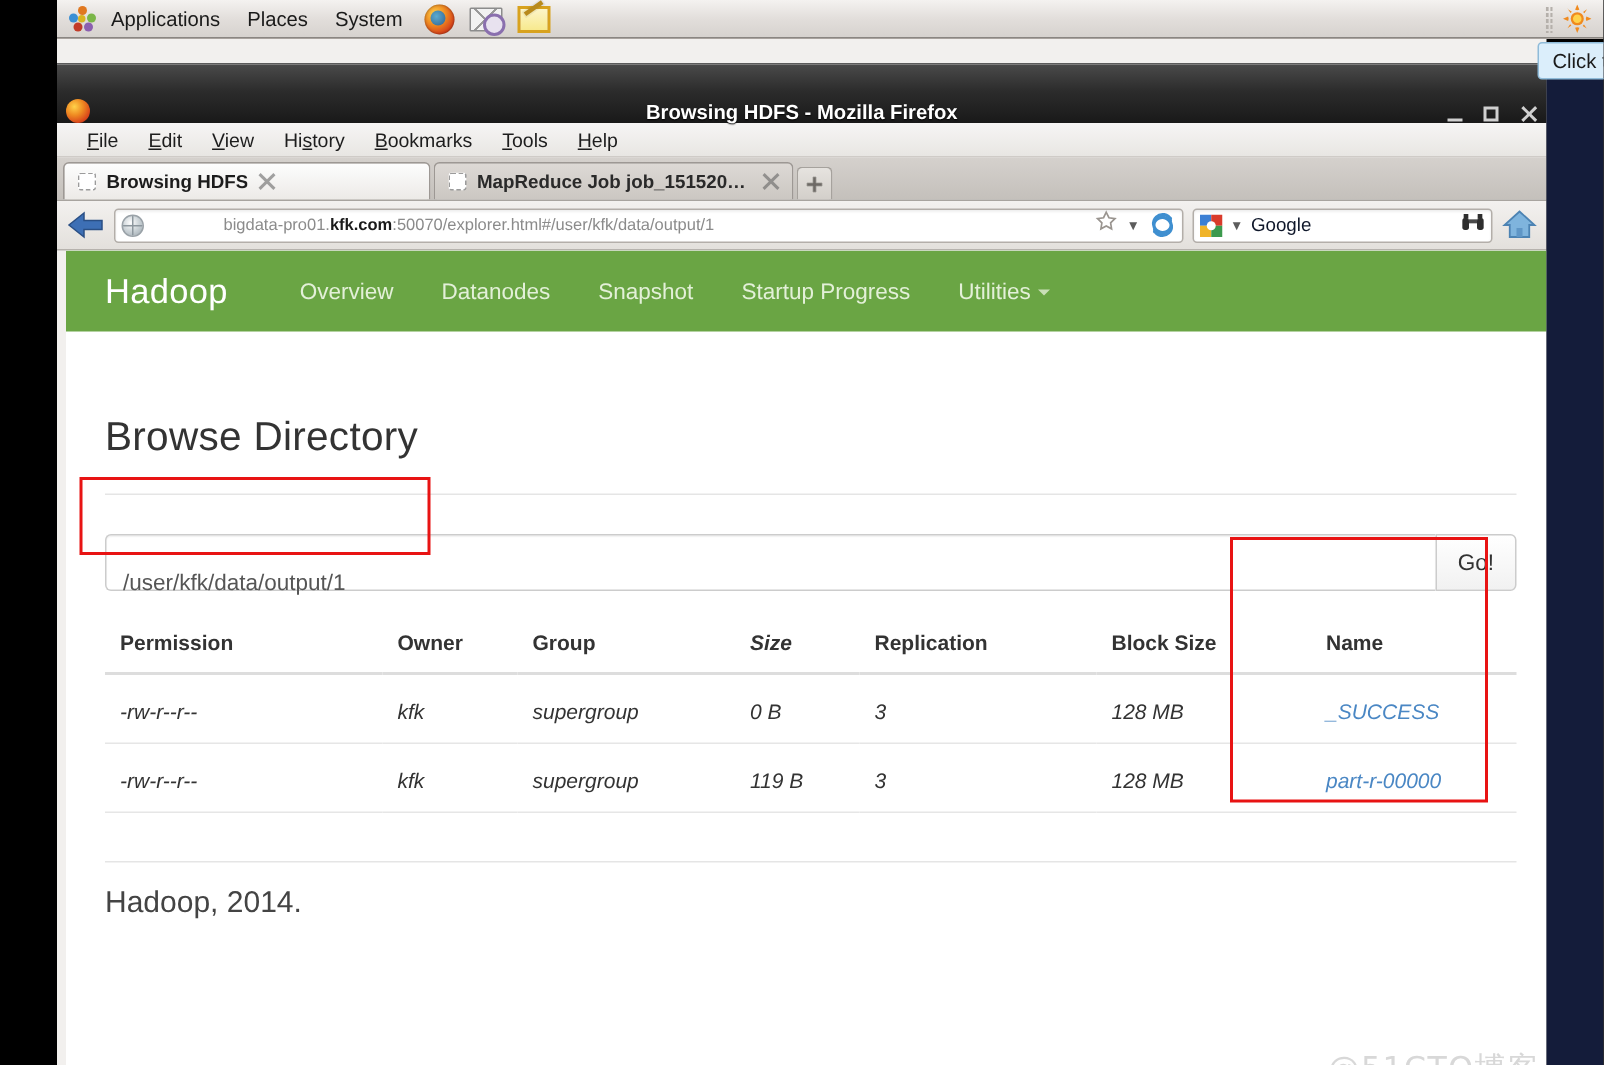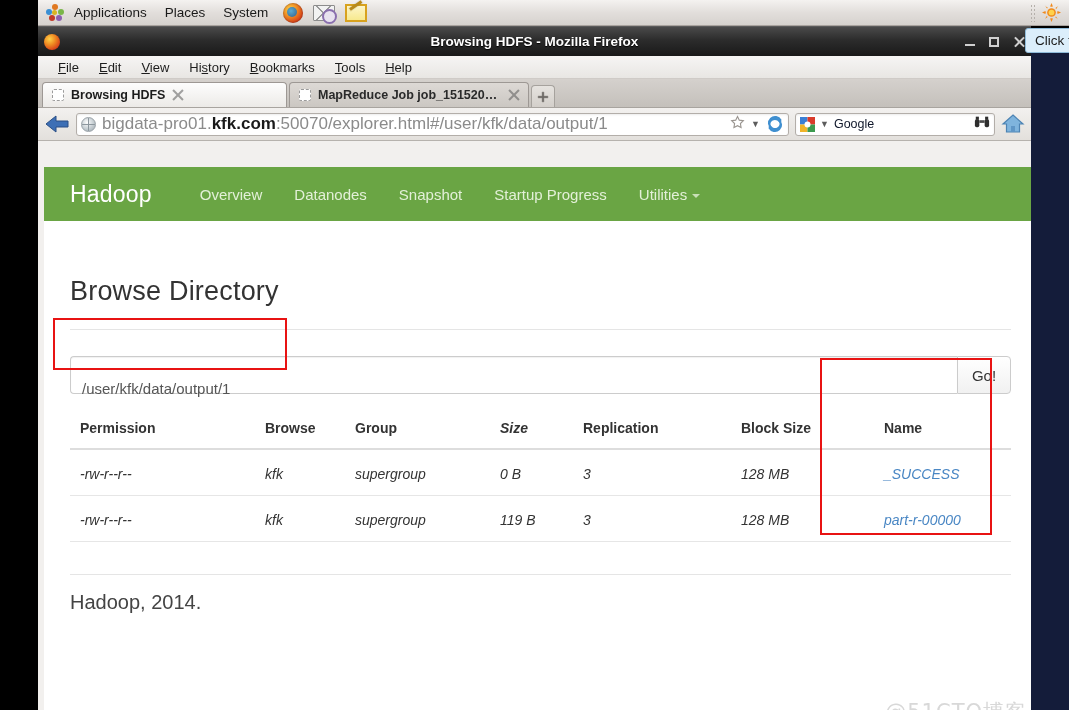--- a/index.html
+++ b/index.html
@@ -88,24 +88,25 @@
   }
 
   
   #ffwin {
     position: absolute; left: 38px; top: 26px;
     width: 993px; height: 684px;
     background: #f2f0ee;
     overflow: hidden;
   }
   #titlebar {
-    height: 30px;
+    height: 40px;
     background: linear-gradient(to bottom, #4a4a4a 0%, #2c2c2c 45%, #191919 100%);
-    display: flex; align-items: center; position: relative;
+    display: flex; align-items: flex-end; position: relative;
     border-top: 1px solid #5b5b5b;
+    margin-top: 16px;
   }
   #titlebar .tb-ff {
     width: 16px; height: 16px; margin-left: 6px; border-radius: 50%;
     background: radial-gradient(circle at 35% 32%, #ffd24a 0%, #ef8b22 38%, #d9461b 72%, #8d2510 100%);
   }
   #titlebar .tb-title {
     position: absolute; left: 0; right: 0; text-align: center;
     color: #ffffff; font-size: 13.5px; font-weight: bold;
     text-shadow: 0 1px 1px #000;
     pointer-events: none;
@@ -187,22 +188,22 @@
     background: radial-gradient(circle at 40% 35%, #fff 0%, #cfd6da 45%, #9aa6ad 100%);
     border: 1px solid #9aa2a8; flex: 0 0 auto; position: relative; overflow:hidden;
   }
   .globe-icon::before {
     content:""; position:absolute; left:6px; top:-1px; width:1px; height:17px; background:#8d979e;
   }
   .globe-icon::after {
     content:""; position:absolute; left:-1px; top:6px; width:17px; height:1px; background:#8d979e;
   }
   .url-text {
-    font-size: 17px; color: #8b8b8b; white-space: nowrap; overflow: hidden;
-    flex: 1 1 auto; min-width: 0;
+    font-size: 11px; color: #8b8b8b; white-space: nowrap; overflow: hidden;
+    flex: 1 1 auto; min-width: 0; margin-left: 47px;
   }
   .url-text b { color: #1a1a1a; font-weight: bold; }
   .star-icon { flex:0 0 auto; }
   .url-caret { color:#5c5c5c; font-size: 9px; flex:0 0 auto; }
   .reload-icon { width: 18px; height: 18px; flex:0 0 auto; }
   #searchbar {
     width: 200px; height: 23px; background: #fff;
     border: 1px solid #b3aea9; border-radius: 3px;
     display: flex; align-items: center; padding: 0 4px; gap: 5px;
     box-shadow: inset 0 1px 2px rgba(0,0,0,.08); flex: 0 0 auto;
@@ -460,21 +461,21 @@
 
         <div id="path-group">
           <div id="path-input">/user/kfk/data/output/1</div>
           <div id="go-button">Go!</div>
         </div>
 
         <table id="fs-table">
           <thead>
             <tr>
               <th class="col-perm">Permission</th>
-              <th class="col-owner">Browse</th>
+              <th class="col-owner">Owner</th>
               <th class="col-group">Group</th>
               <th class="col-size">Size</th>
               <th class="col-repl">Replication</th>
               <th class="col-block">Block Size</th>
               <th>Name</th>
             </tr>
           </thead>
           <tbody>
             <tr>
               <td>-rw-r--r--</td>

